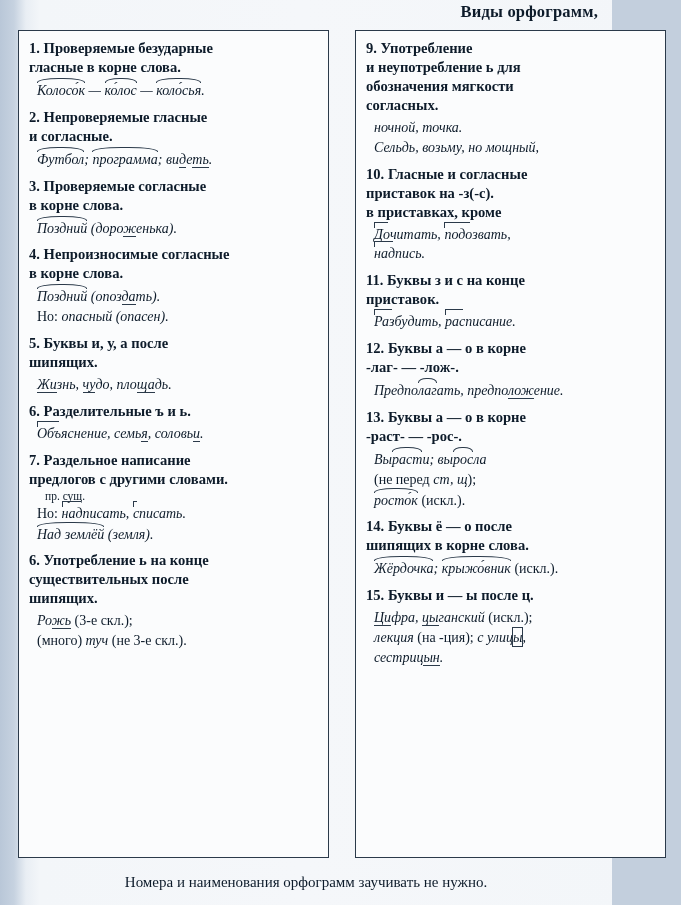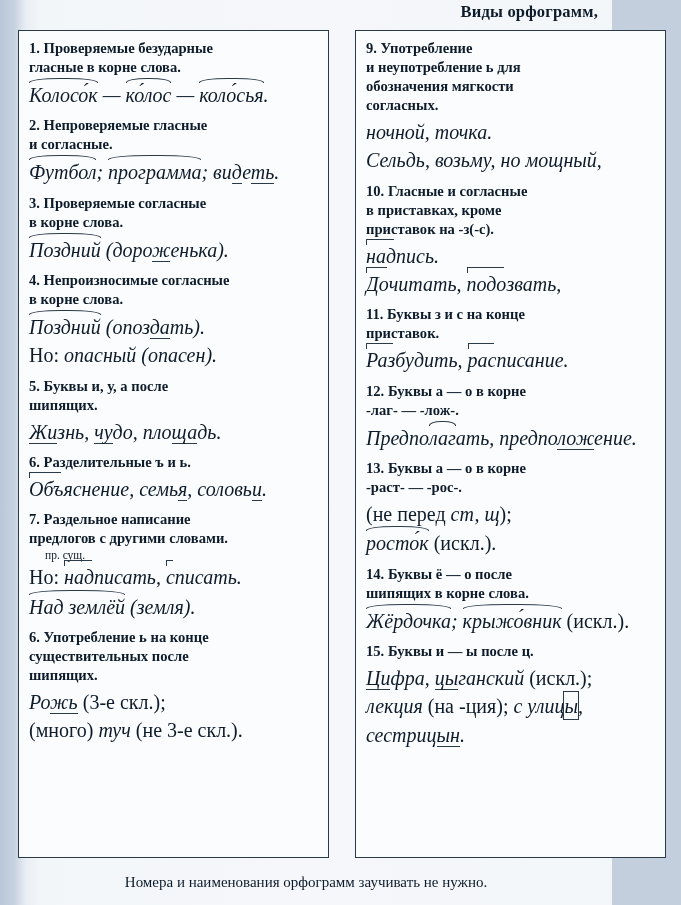--- a/index.html
+++ b/index.html
@@ -53,23 +53,24 @@
   .ln {
     font-size: 14.6px;
     line-height: 1.30;
     white-space: nowrap;
   }
   .hd {
     font-weight: bold;
   }
   .ex {
     font-style: italic;
-    font-size: 20px;
+    font-size: 14px;
     line-height: 1.42;
     white-space: nowrap;
+    margin-left: 8px;
   }
   .ex .rom {
     font-style: normal;
   }
   .gap {
     height: 3px;
   }
   
   .root {
     position: relative;
@@ -207,45 +208,46 @@
         <div class="ln hd">и неупотребление ь для</div>
         <div class="ln hd">обозначения мягкости</div>
         <div class="ln hd">согласных.</div>
         <div class="gap"></div>
         <div class="ex">ночной, точка.</div>
         <div class="ex">Сельдь, возьму, но мощный,</div>
       </div>
 
       <div class="item">
         <div class="ln hd">10. Гласные и согласные</div>
+        <div class="ln hd">приставок на -з(-с).</div>
         <div class="ln hd">в приставках, кроме</div>
-        <div class="ln hd">приставок на -з(-с).</div>
-        <div class="gap"></div>
+        <div class="gap"></div>
+        <div class="ex"><span class="pref">До</span>читать, <span class="pref">подо</span>звать,</div>
         <div class="ex"><span class="pref">над</span>пись.</div>
-        <div class="ex"><span class="pref">До</span>читать, <span class="pref">подо</span>звать,</div>
       </div>
 
       <div class="item">
         <div class="ln hd">11. Буквы з и с на конце</div>
         <div class="ln hd">приставок.</div>
         <div class="gap"></div>
         <div class="ex"><span class="pref">Раз</span>будить, <span class="pref">рас</span>писание.</div>
       </div>
 
       <div class="item">
         <div class="ln hd">12. Буквы а — о в корне</div>
         <div class="ln hd">-лаг- — -лож-.</div>
         <div class="gap"></div>
         <div class="ex">Предпо<span class="root">лаг</span>ать, предпо<span class="und">лож</span>ение.</div>
       </div>
 
       <div class="item">
         <div class="ln hd">13. Буквы а — о в корне</div>
         <div class="ln hd">-раст- — -рос-.</div>
         <div class="gap"></div>
+        <div class="ex">Вы<span class="root">раст</span>и; вы<span class="root">рос</span>ла</div>
         <div class="ex"><span class="rom">(не перед </span>ст, щ<span class="rom">);</span></div>
         <div class="ex"><span class="root">росто́к</span> <span class="rom">(искл.).</span></div>
       </div>
 
       <div class="item">
         <div class="ln hd">14. Буквы ё — о после</div>
         <div class="ln hd">шипящих в корне слова.</div>
         <div class="gap"></div>
         <div class="ex"><span class="root">Жёрдочка</span>; <span class="root">крыжо́вник</span> <span class="rom">(искл.).</span></div>
       </div>

